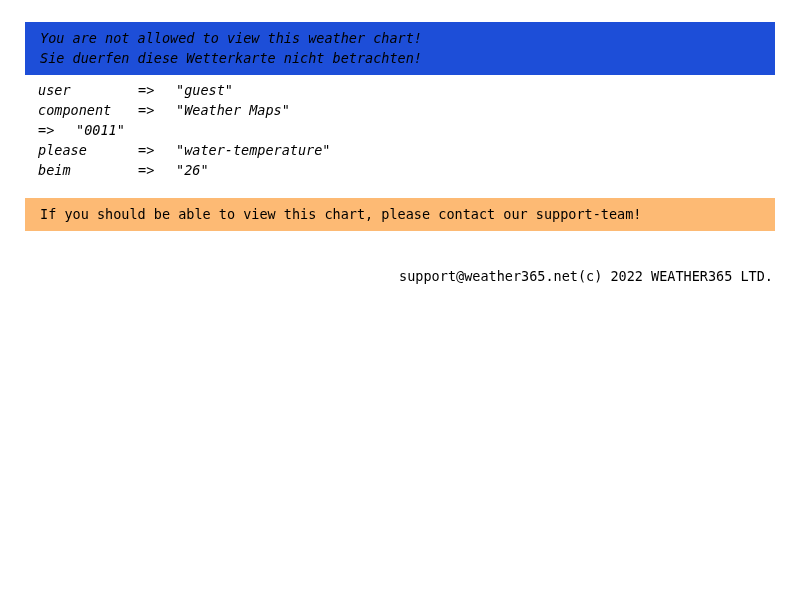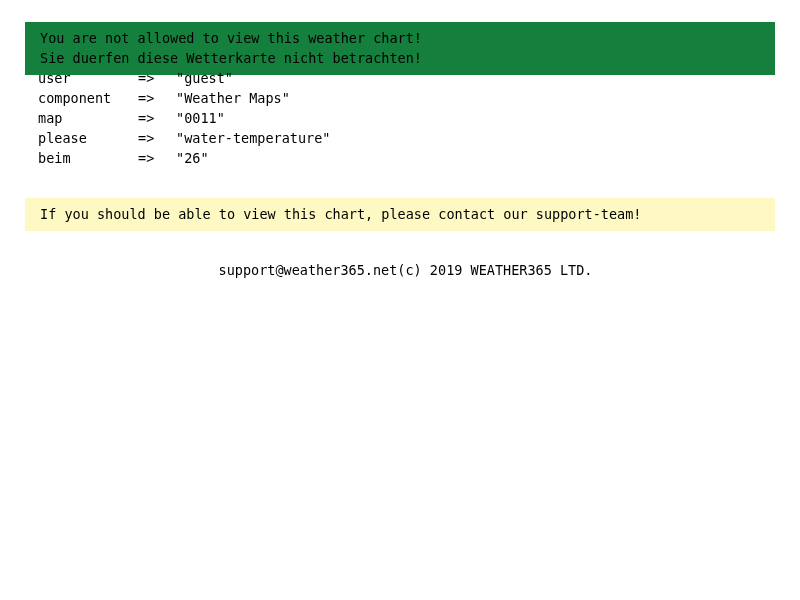--- a/index.html
+++ b/index.html
@@ -22,61 +22,63 @@
   }
   .banner {
     position: absolute;
     left: 25px;
     width: 750px;
     padding: 6px 0 7px 0;
     box-sizing: border-box;
   }
   .banner-error {
     top: 22px;
-    background: #15803d;
+    background: #1d4ed8;
+    font-style: italic;
   }
   .banner-info {
     top: 198px;
-    background: #fef9c3;
+    background: #fdba74;
   }
   .banner-line {
     display: block;
     padding-left: 15px;
     line-height: 20px;
     white-space: pre;
   }
   .params {
     position: absolute;
     left: 38px;
-    top: 68px;
+    top: 80px;
     width: 700px;
+    font-style: italic;
   }
   .param-row {
     display: flex;
     line-height: 20px;
     white-space: pre;
   }
   .param-key {
     width: 100px;
     flex: 0 0 100px;
   }
   .param-arrow {
     width: 38px;
     flex: 0 0 38px;
   }
   .param-val {
     flex: 1 1 auto;
   }
   .footer {
     position: absolute;
     left: 38px;
-    top: 260px;
+    top: 266px;
     width: 735px;
     display: flex;
-    justify-content: center;
+    justify-content: flex-end;
     line-height: 20px;
     white-space: pre;
   }
   .footer-left { text-align: left; }
   .footer-right { text-align: right; }
 </style>
 </head>
 <body>
 
 <div class="page">
@@ -91,21 +93,20 @@
       <span class="param-key">user</span>
       <span class="param-arrow">=&gt;</span>
       <span class="param-val">"guest"</span>
     </div>
     <div class="param-row">
       <span class="param-key">component</span>
       <span class="param-arrow">=&gt;</span>
       <span class="param-val">"Weather Maps"</span>
     </div>
     <div class="param-row">
-      <span class="param-key">map</span>
       <span class="param-arrow">=&gt;</span>
       <span class="param-val">"0011"</span>
     </div>
     <div class="param-row">
       <span class="param-key">please</span>
       <span class="param-arrow">=&gt;</span>
       <span class="param-val">"water-temperature"</span>
     </div>
     <div class="param-row">
       <span class="param-key">beim</span>
@@ -113,16 +114,16 @@
       <span class="param-val">"26"</span>
     </div>
   </div>
 
   <div class="banner banner-info">
     <span class="banner-line">If you should be able to view this chart, please contact our support-team!</span>
   </div>
 
   <div class="footer">
     <span class="footer-left">support@weather365.net</span>
-    <span class="footer-right">(c) 2019 WEATHER365 LTD.</span>
+    <span class="footer-right">(c) 2022 WEATHER365 LTD.</span>
   </div>
 
 </div>
 
 </body></html>

